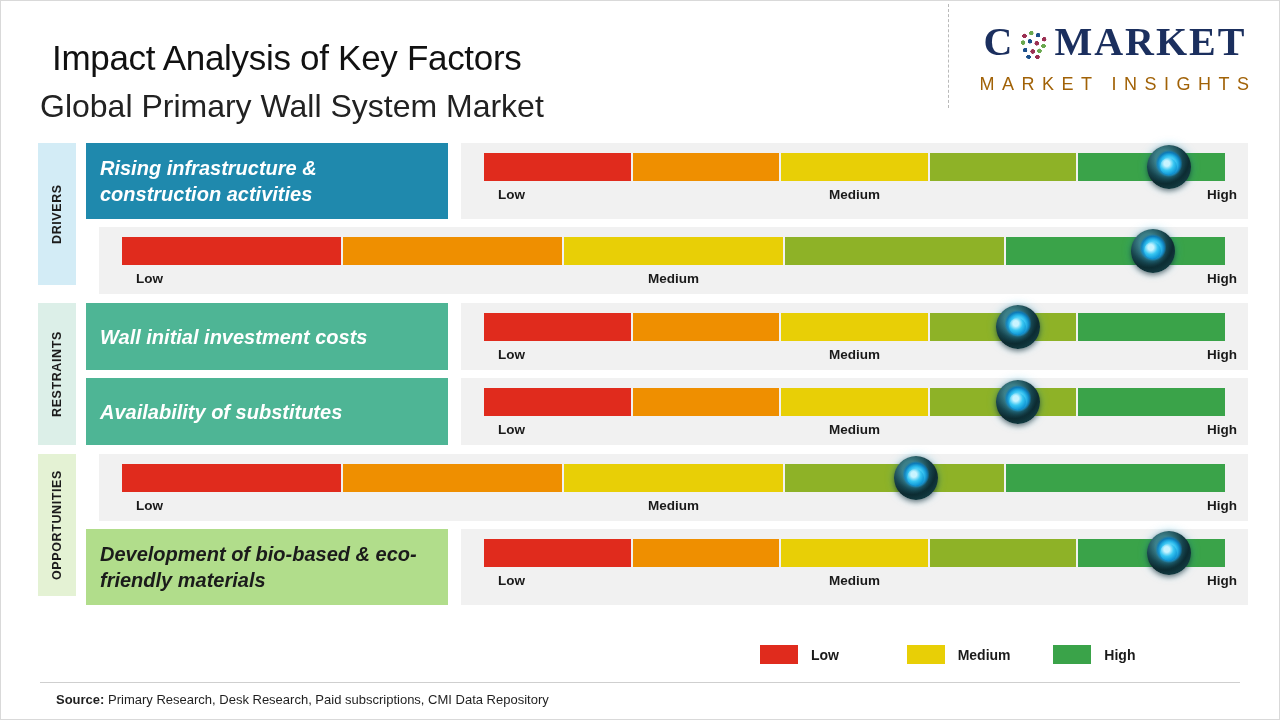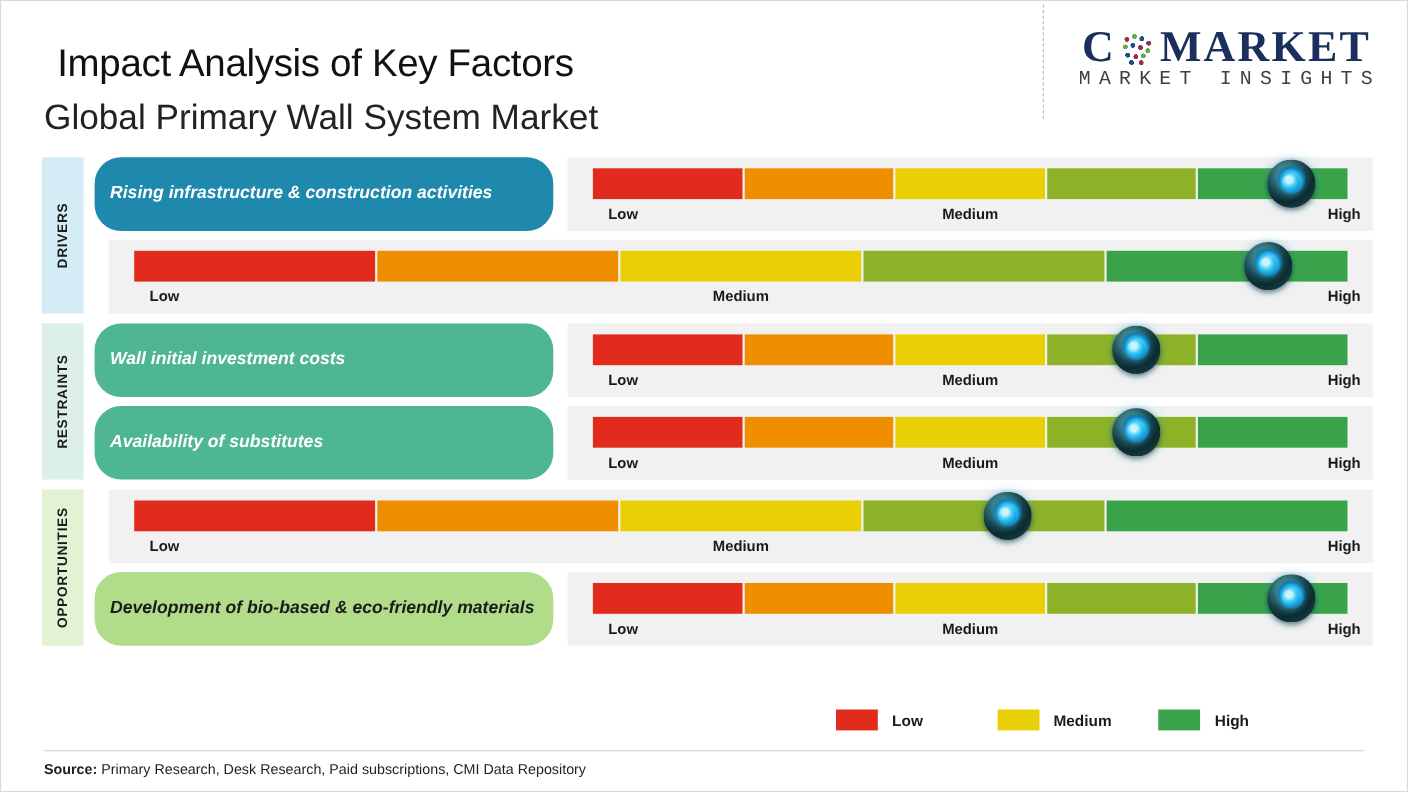--- a/index.html
+++ b/index.html
@@ -93,25 +93,25 @@
       radial-gradient(circle at 78% 56%, #6aa84f 0 2.1px, transparent 2.4px),
       radial-gradient(circle at 24% 68%, #1b4f8a 0 2.1px, transparent 2.4px),
       radial-gradient(circle at 46% 72%, #9b2f52 0 2.1px, transparent 2.4px),
       radial-gradient(circle at 66% 70%, #6aa84f 0 2.1px, transparent 2.4px),
       radial-gradient(circle at 34% 88%, #1b4f8a 0 2.1px, transparent 2.4px),
       radial-gradient(circle at 60% 88%, #9b2f52 0 2.1px, transparent 2.4px);
     border: 2px solid #ffffff;
     box-shadow: inset 0 0 0 1px #ffffff;
   }
   .logo-tag {
-    font-family: Liberation Mono, monospace;
+    font-family: Liberation Sans, sans-serif;
     font-size: 18px;
-    color: #404040;
+    color: #a16207;
     letter-spacing: 7.5px;
-    margin-top: 0;
+    margin-top: 12px;
     white-space: nowrap;
     padding-left: 6px;
   }
 
   
   .matrix {
     position: absolute;
     left: 38px; top: 143px;
     width: 1210px;
   }
@@ -140,30 +140,29 @@
   .rows { margin-left: 48px; }
 
   .row {
     display: flex;
     align-items: stretch;
     margin-bottom: 8px;
   }
   .row:last-child { margin-bottom: 0; }
 
   .factor {
-    width: 417px;
+    width: 362px;
     box-sizing: border-box;
     padding: 12px 14px;
     display: flex;
     align-items: center;
-    font-size: 16px;
+    font-size: 20px;
     font-weight: bold;
     font-style: italic;
     line-height: 1.3;
-    border-radius: 24px;
   }
 
   .gauge-panel {
     flex: 1;
     margin-left: 13px;
     background: #f1f1f1;
     position: relative;
     box-sizing: border-box;
     padding: 10px 23px 0 23px;
   }
@@ -244,21 +243,21 @@
   
   .footer-rule {
     position: absolute;
     left: 40px; top: 682px;
     width: 1200px;
     height: 1px;
     background: #cfcfcf;
   }
   .source {
     position: absolute;
-    left: 40px; top: 692px;
+    left: 56px; top: 692px;
     font-size: 13px;
     color: #1f1f1f;
   }
   .source b { font-weight: bold; }
 </style>
 </head>
 <body>
 
 <div class="page-frame"></div>
 

